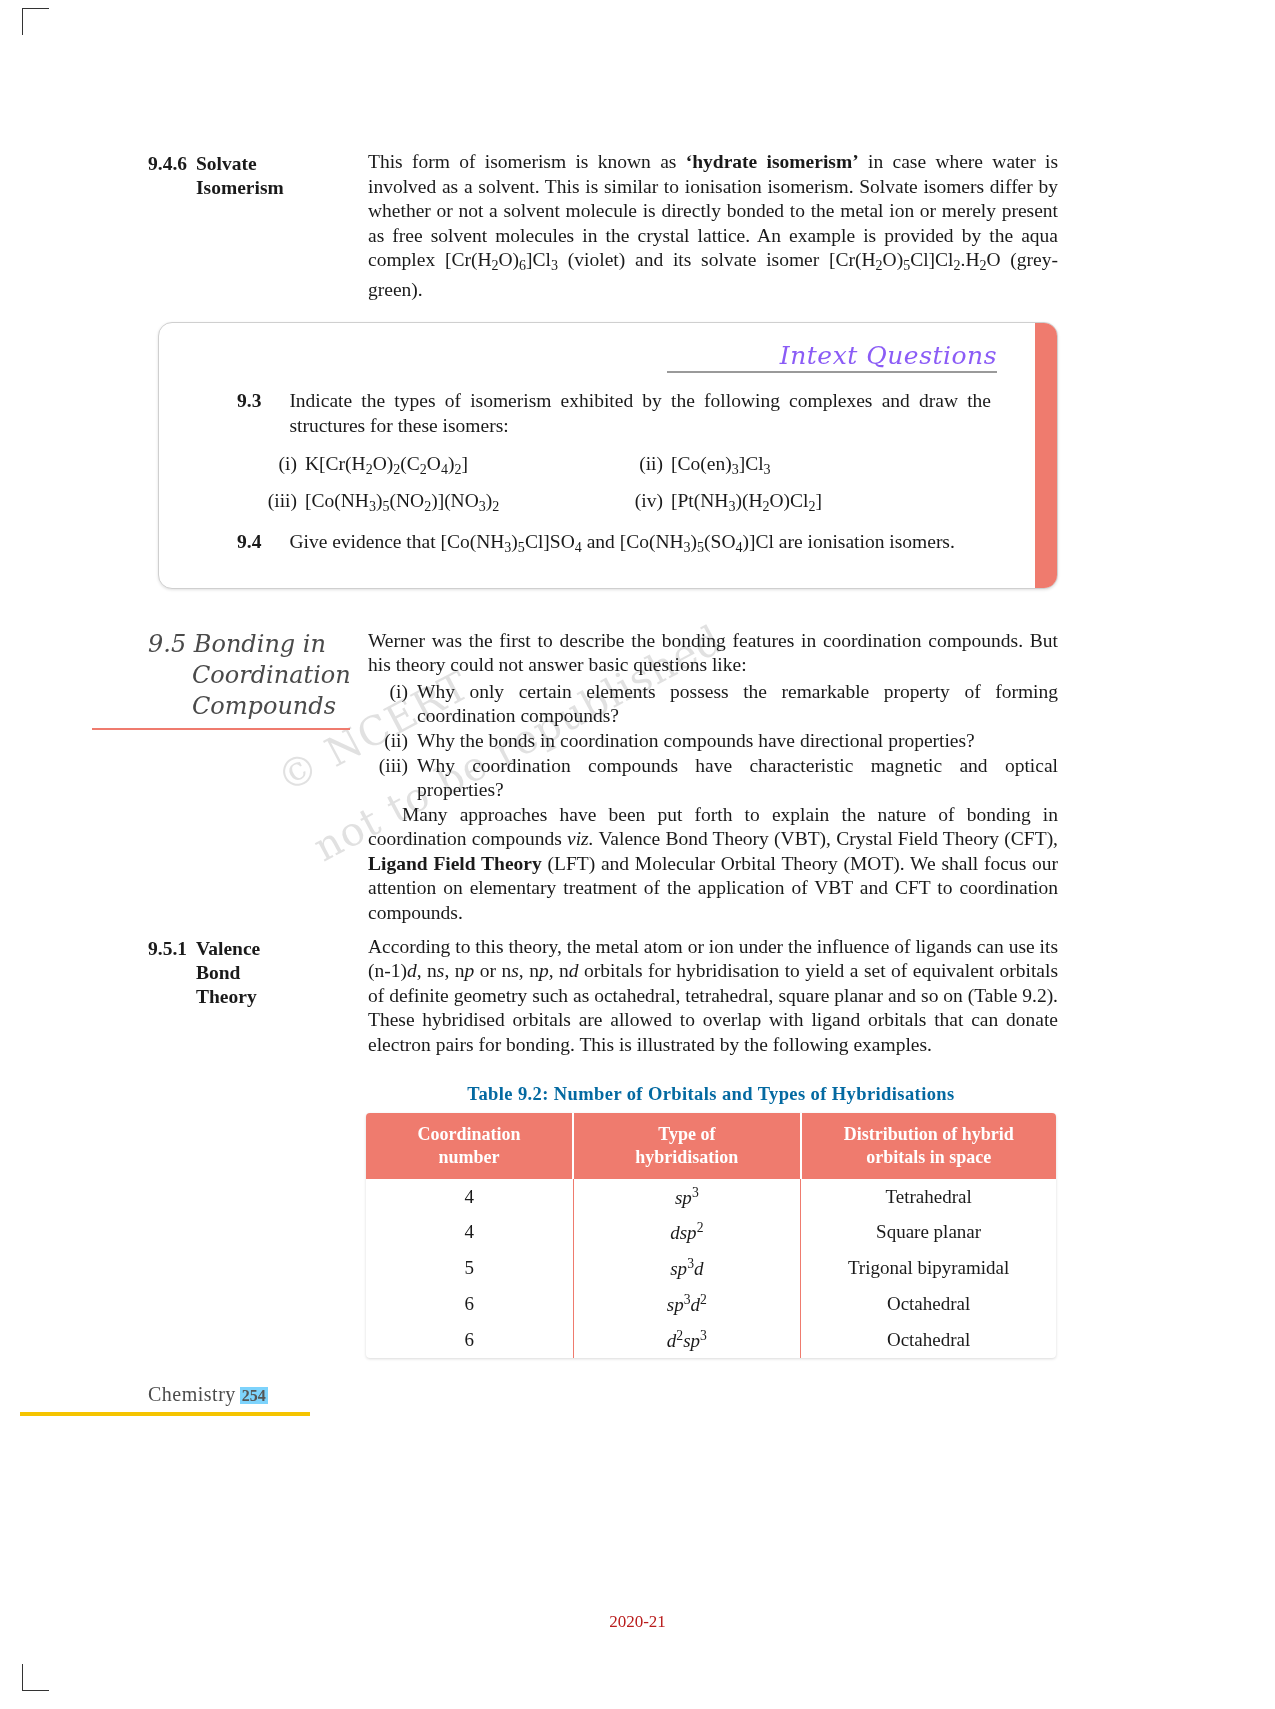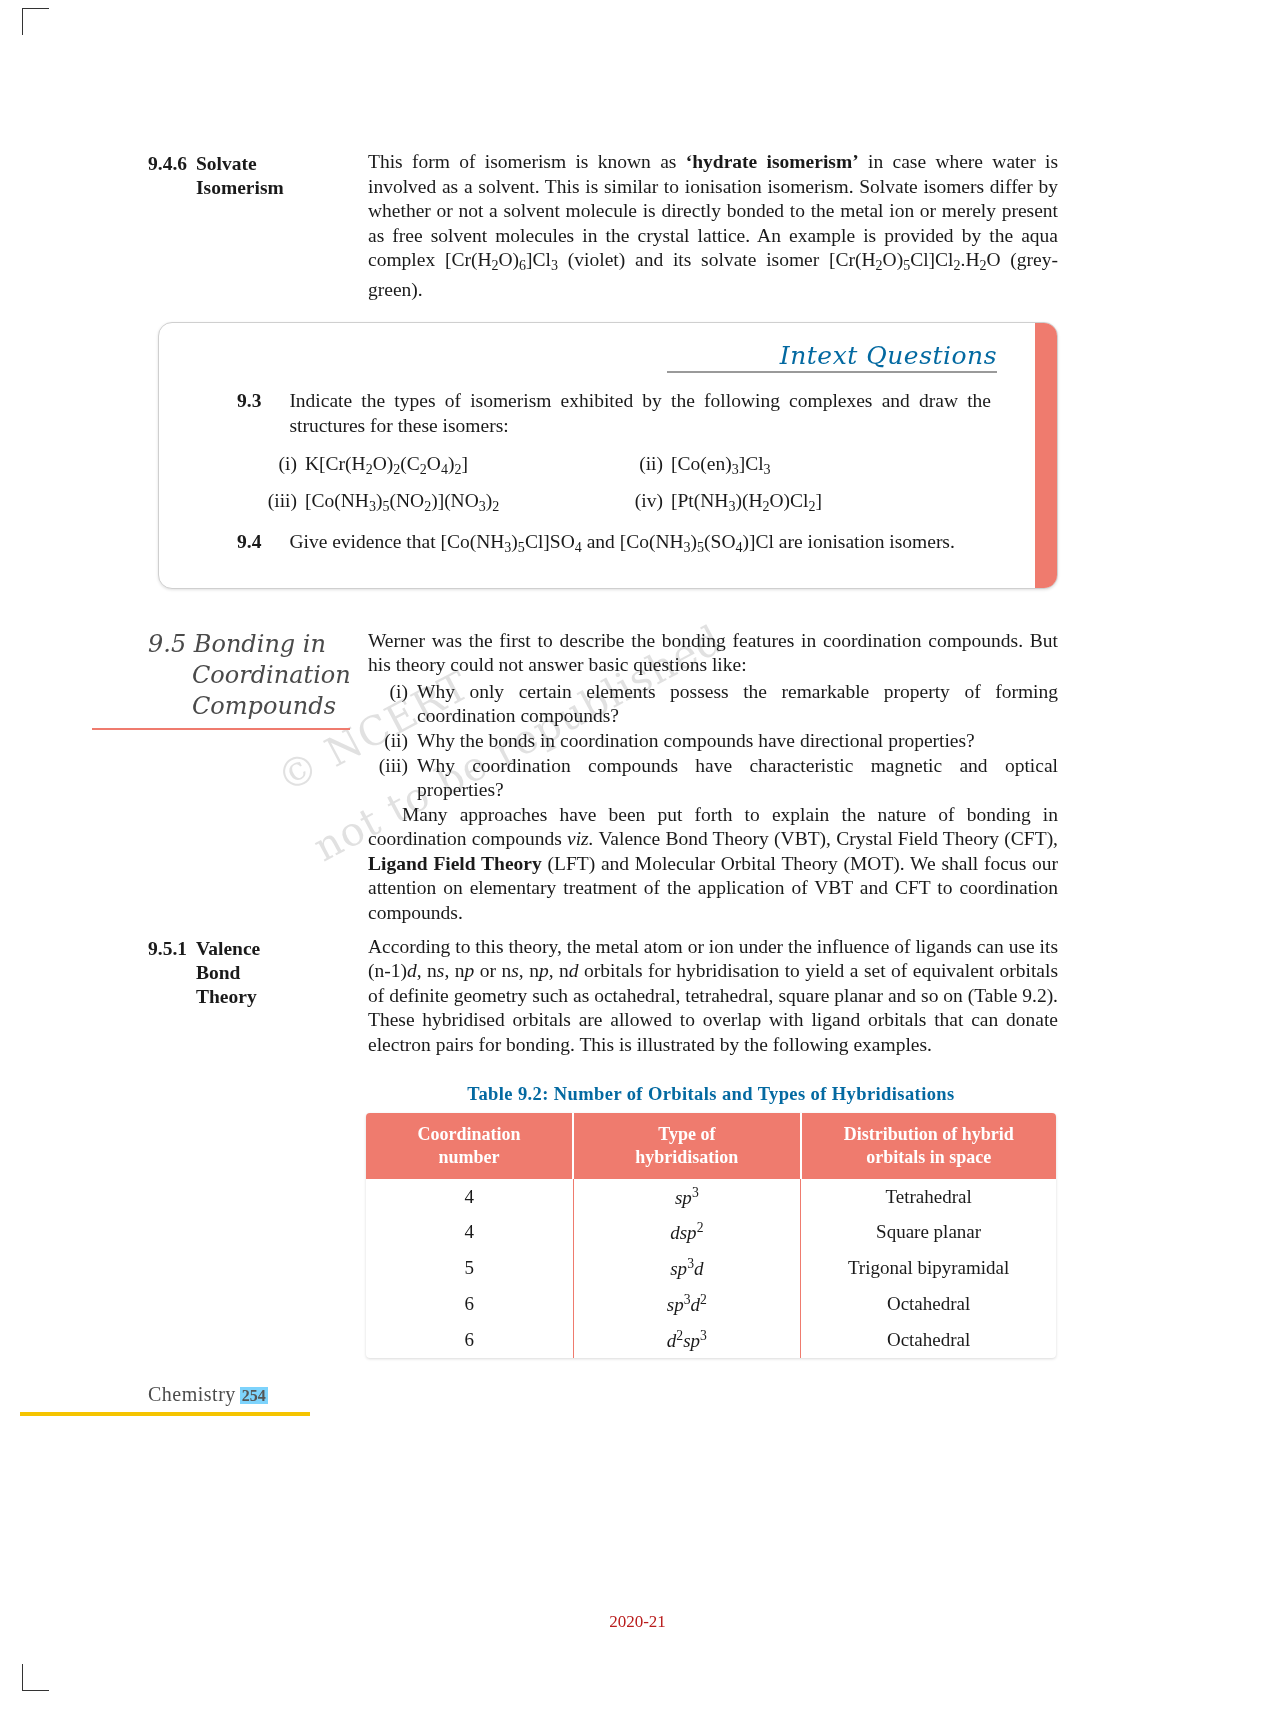--- a/index.html
+++ b/index.html
@@ -87,21 +87,21 @@
     height: 100%;
     background: #ef7b6e;
     border-radius: 0 13px 13px 0;
   }
   .intext-title {
     text-align: right;
     padding-right: 34px;
     font-family: "DejaVu Serif", serif;
     font-style: italic;
     font-size: 25px;
-    color: #0369a1;
+    color: #8b5cf6;
     letter-spacing: 0.5px;
   }
   .intext-underline {
     height: 1.5px;
     background: #9a9a9a;
     width: 330px;
     margin-left: auto;
     margin-right: 34px;
     margin-top: 1px;
     margin-bottom: 16px;

